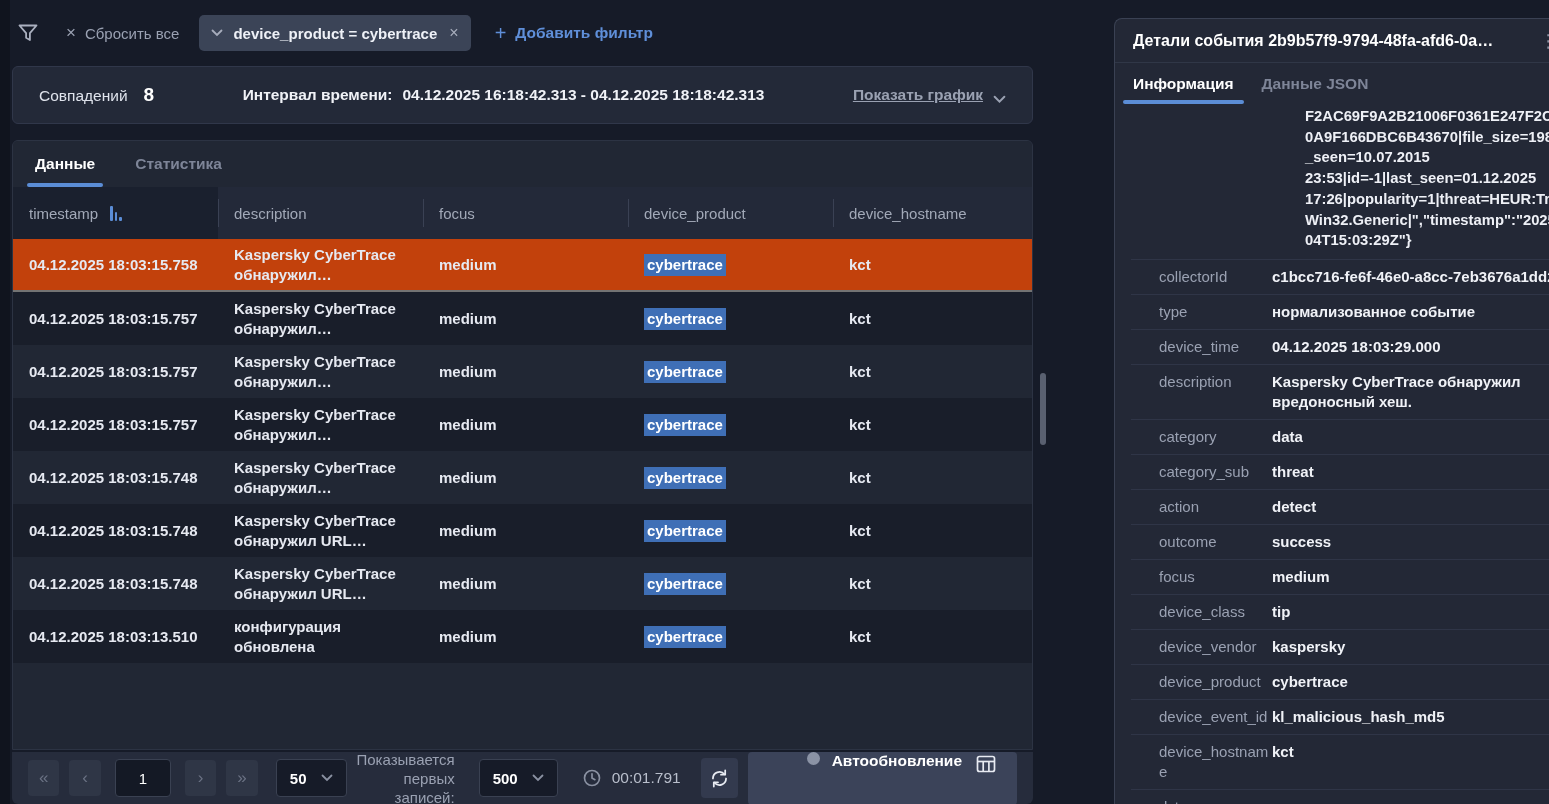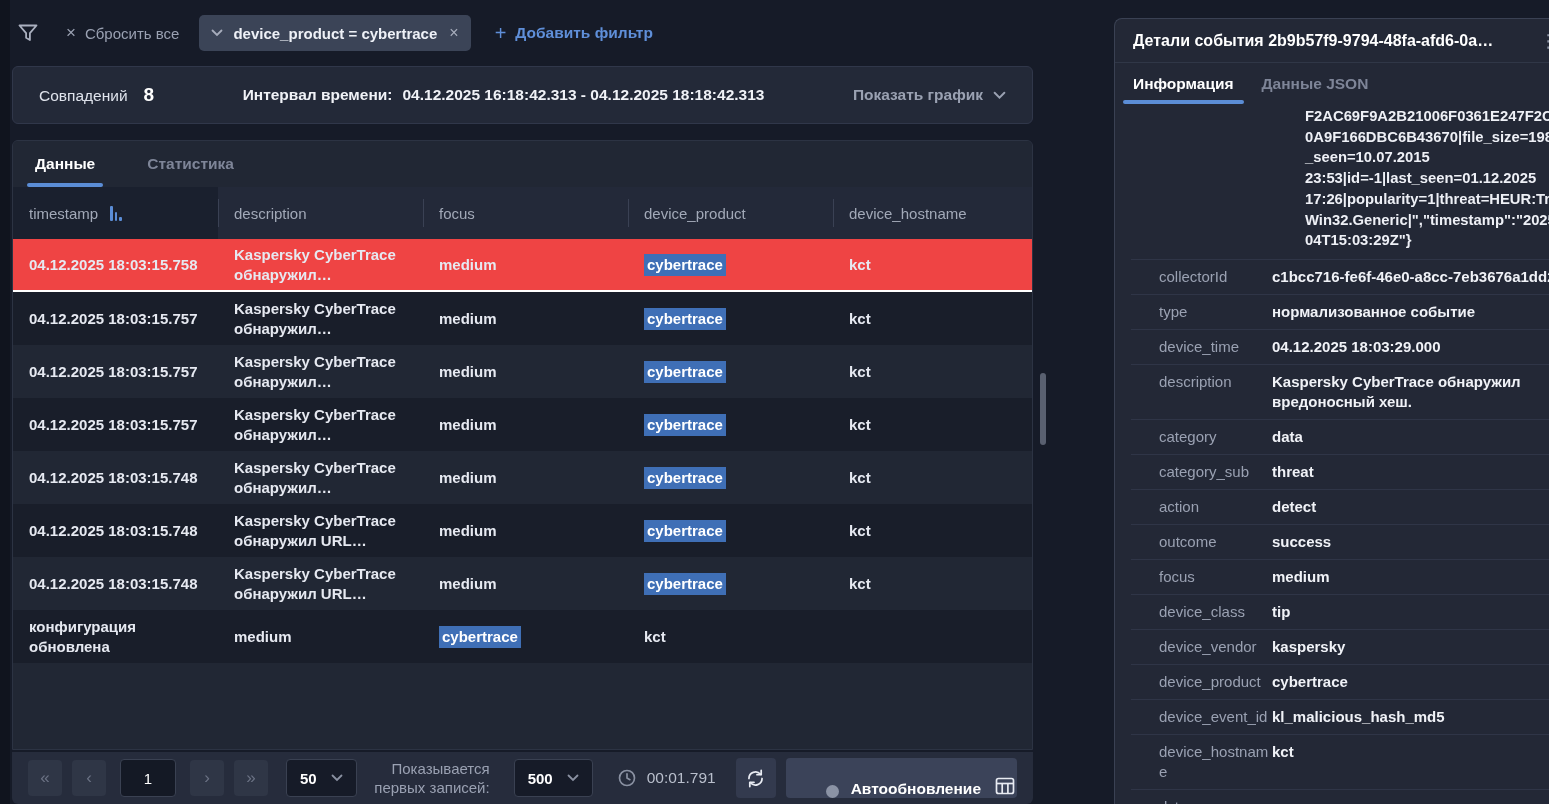--- a/index.html
+++ b/index.html
@@ -27,63 +27,63 @@
 
   
   .summary-bar { position:absolute; left:12px; top:66px; width:1021px; height:58px;
     background:#232938; border:1px solid #30374a; border-radius:6px;
     display:flex; align-items:center; padding:0 26px; }
   .matches { display:flex; align-items:baseline; gap:16px; }
   .matches .lbl { color:#dfe3ec; font-size:15.5px; }
   .matches .cnt { color:#ffffff; font-size:19px; font-weight:700; }
   .interval { flex:1; text-align:center; color:#f0f2f7; font-size:15.5px; font-weight:700; }
   .interval .ilbl { margin-right:10px; }
-  .show-chart { display:flex; align-items:center; gap:10px; color:#9aa1b2; font-size:15.5px; font-weight:600; cursor:pointer; }
+  .show-chart { display:flex; align-items:flex-end; gap:10px; color:#9aa1b2; font-size:15.5px; font-weight:600; cursor:pointer;text-decoration:underline; }
 
   
   .content-panel { position:absolute; left:12px; top:140px; width:1021px; height:610px;
     background:#212734; border:1px solid #2c3343; border-radius:6px 6px 0 0; overflow:hidden; }
-  .tabs { display:flex; gap:52px; padding:0 22px; height:46px; align-items:center; background:#212734; }
+  .tabs { display:flex; gap:40px; padding:0 22px; height:46px; align-items:center; background:#212734; }
   .tab { position:relative; height:100%; display:flex; align-items:center; cursor:pointer; font-size:15.5px; }
   .tab.active { color:#ffffff; font-weight:700; }
   .tab.inactive { color:#7e8598; font-weight:600; }
   .tab.active::after { content:""; position:absolute; left:-8px; right:-8px; bottom:0; height:4px; background:#5b8dd6; border-radius:3px; }
 
   .thead { display:grid; grid-template-columns:205px 205px 205px 205px 1fr; height:52px; background:#232939; }
   .thcell { display:flex; align-items:center; padding:0 16px; color:#a2a9b8; font-size:15px; position:relative; gap:12px; }
   .thcell.first { background:#1a202e; }
   .thcell + .thcell::before { content:""; position:absolute; left:0; top:12px; height:28px; width:1px; background:#3a4154; }
   .sort-icon { display:flex; align-items:flex-end; gap:2px; height:15px; }
   .sort-icon i { display:block; width:2.5px; background:#5b8dd6; border-radius:1px; }
   .sort-icon i:nth-child(1){ height:15px; } .sort-icon i:nth-child(2){ height:9px; } .sort-icon i:nth-child(3){ height:4px; }
 
   .tbody { }
   .trow { display:grid; grid-template-columns:205px 205px 205px 205px 1fr; height:53px; background:#212734; cursor:pointer; }
   .trow:nth-child(even) { background:#191e2a; }
-  .trow.selected { background:#ef4444; border-bottom:2px solid #ffffff; }
+  .trow.selected { background:#c2410c; border-bottom:2px solid #737373; }
   .tcell { display:flex; align-items:center; padding:0 16px; color:#e6e9f1; font-weight:700; font-size:15px; line-height:20px; }
   .hl { background:#3f6fb6; color:#ffffff; padding:1px 3px; }
 
   
   .footer { position:absolute; left:12px; top:752px; width:1021px; height:52px;
     background:#262c3c; border-radius:0 0 6px 6px; display:flex; align-items:center; padding:0 16px; gap:10px; }
   .pg-btn { width:34px; height:36px; background:#2f3646; border-radius:4px; color:#6b7284; font-size:17px;
     display:flex; align-items:center; justify-content:center; cursor:pointer; }
   .pg-input { width:56px; height:38px; background:#141925; border:1px solid #3a4152; border-radius:4px;
     color:#ffffff; font-size:15px; text-align:center; font-family:inherit; margin:0 4px; }
   .pg-select { height:38px; background:#161b28; border:1px solid #3a4152; border-radius:4px; color:#ffffff;
     font-weight:700; font-size:15px; display:flex; align-items:center; gap:14px; padding:0 13px; cursor:pointer; margin-left:8px; }
   .pg-select .chev { color:#8a91a2; display:flex; }
   .shown-label { flex:1; text-align:right; color:#9aa1b2; font-size:15px; line-height:19px; padding-right:6px; max-width:205px; margin-left:auto; }
   .elapsed { display:flex; align-items:center; gap:10px; color:#b9bfcc; font-size:15.5px; margin:0 10px 0 14px; }
   .elapsed svg { color:#8a91a2; }
   .refresh-btn { width:40px; height:40px; background:#333a4e; border-radius:4px; color:#e8ebf2;
     display:flex; align-items:center; justify-content:center; cursor:pointer; }
-  .auto-btn { height:40px; background:#3b4359; border-radius:4px; display:flex; align-items:flex-end;
-    padding:0 0; gap:12px; cursor:pointer; flex:0 0 228px; }
+  .auto-btn { height:53px; background:#3b4359; border-radius:4px; display:flex; align-items:flex-start;
+    padding:0 19px; gap:12px; cursor:pointer; flex:0 0 228px; }
   .auto-btn .dot { width:13px; height:13px; border-radius:50%; background:#8b93a5; margin-left:40px; }
   .auto-btn .albl { color:#ffffff; font-weight:700; font-size:15.5px; }
   .auto-btn .grid-ic { margin-left:auto; color:#e8ebf2; display:flex; }
 
   
   .scroll-thumb { position:absolute; left:1040px; top:373px; width:6px; height:72px; background:#596070; border-radius:3px; cursor:pointer; }
 
   
   .details { position:absolute; left:1114px; top:18px; width:496px; height:786px;
     background:#232836; border-top:1px solid #3a4153; border-left:1px solid #3a4153;
@@ -236,20 +236,21 @@
     <div class="tcell">04.12.2025 18:03:15.748</div>
     <div class="tcell">Kaspersky CyberTrace обнаружил URL…</div>
     <div class="tcell">medium</div>
     <div class="tcell">
           <span class="hl">cybertrace</span>
         </div>
     <div class="tcell">kct</div>
   </div>
 
   <div class="trow">
+    <div class="tcell">04.12.2025 18:03:13.510</div>
     <div class="tcell">конфигурация обновлена</div>
     <div class="tcell">medium</div>
     <div class="tcell">
           <span class="hl">cybertrace</span>
         </div>
     <div class="tcell">kct</div>
   </div>
 </div>
 </div>
 

